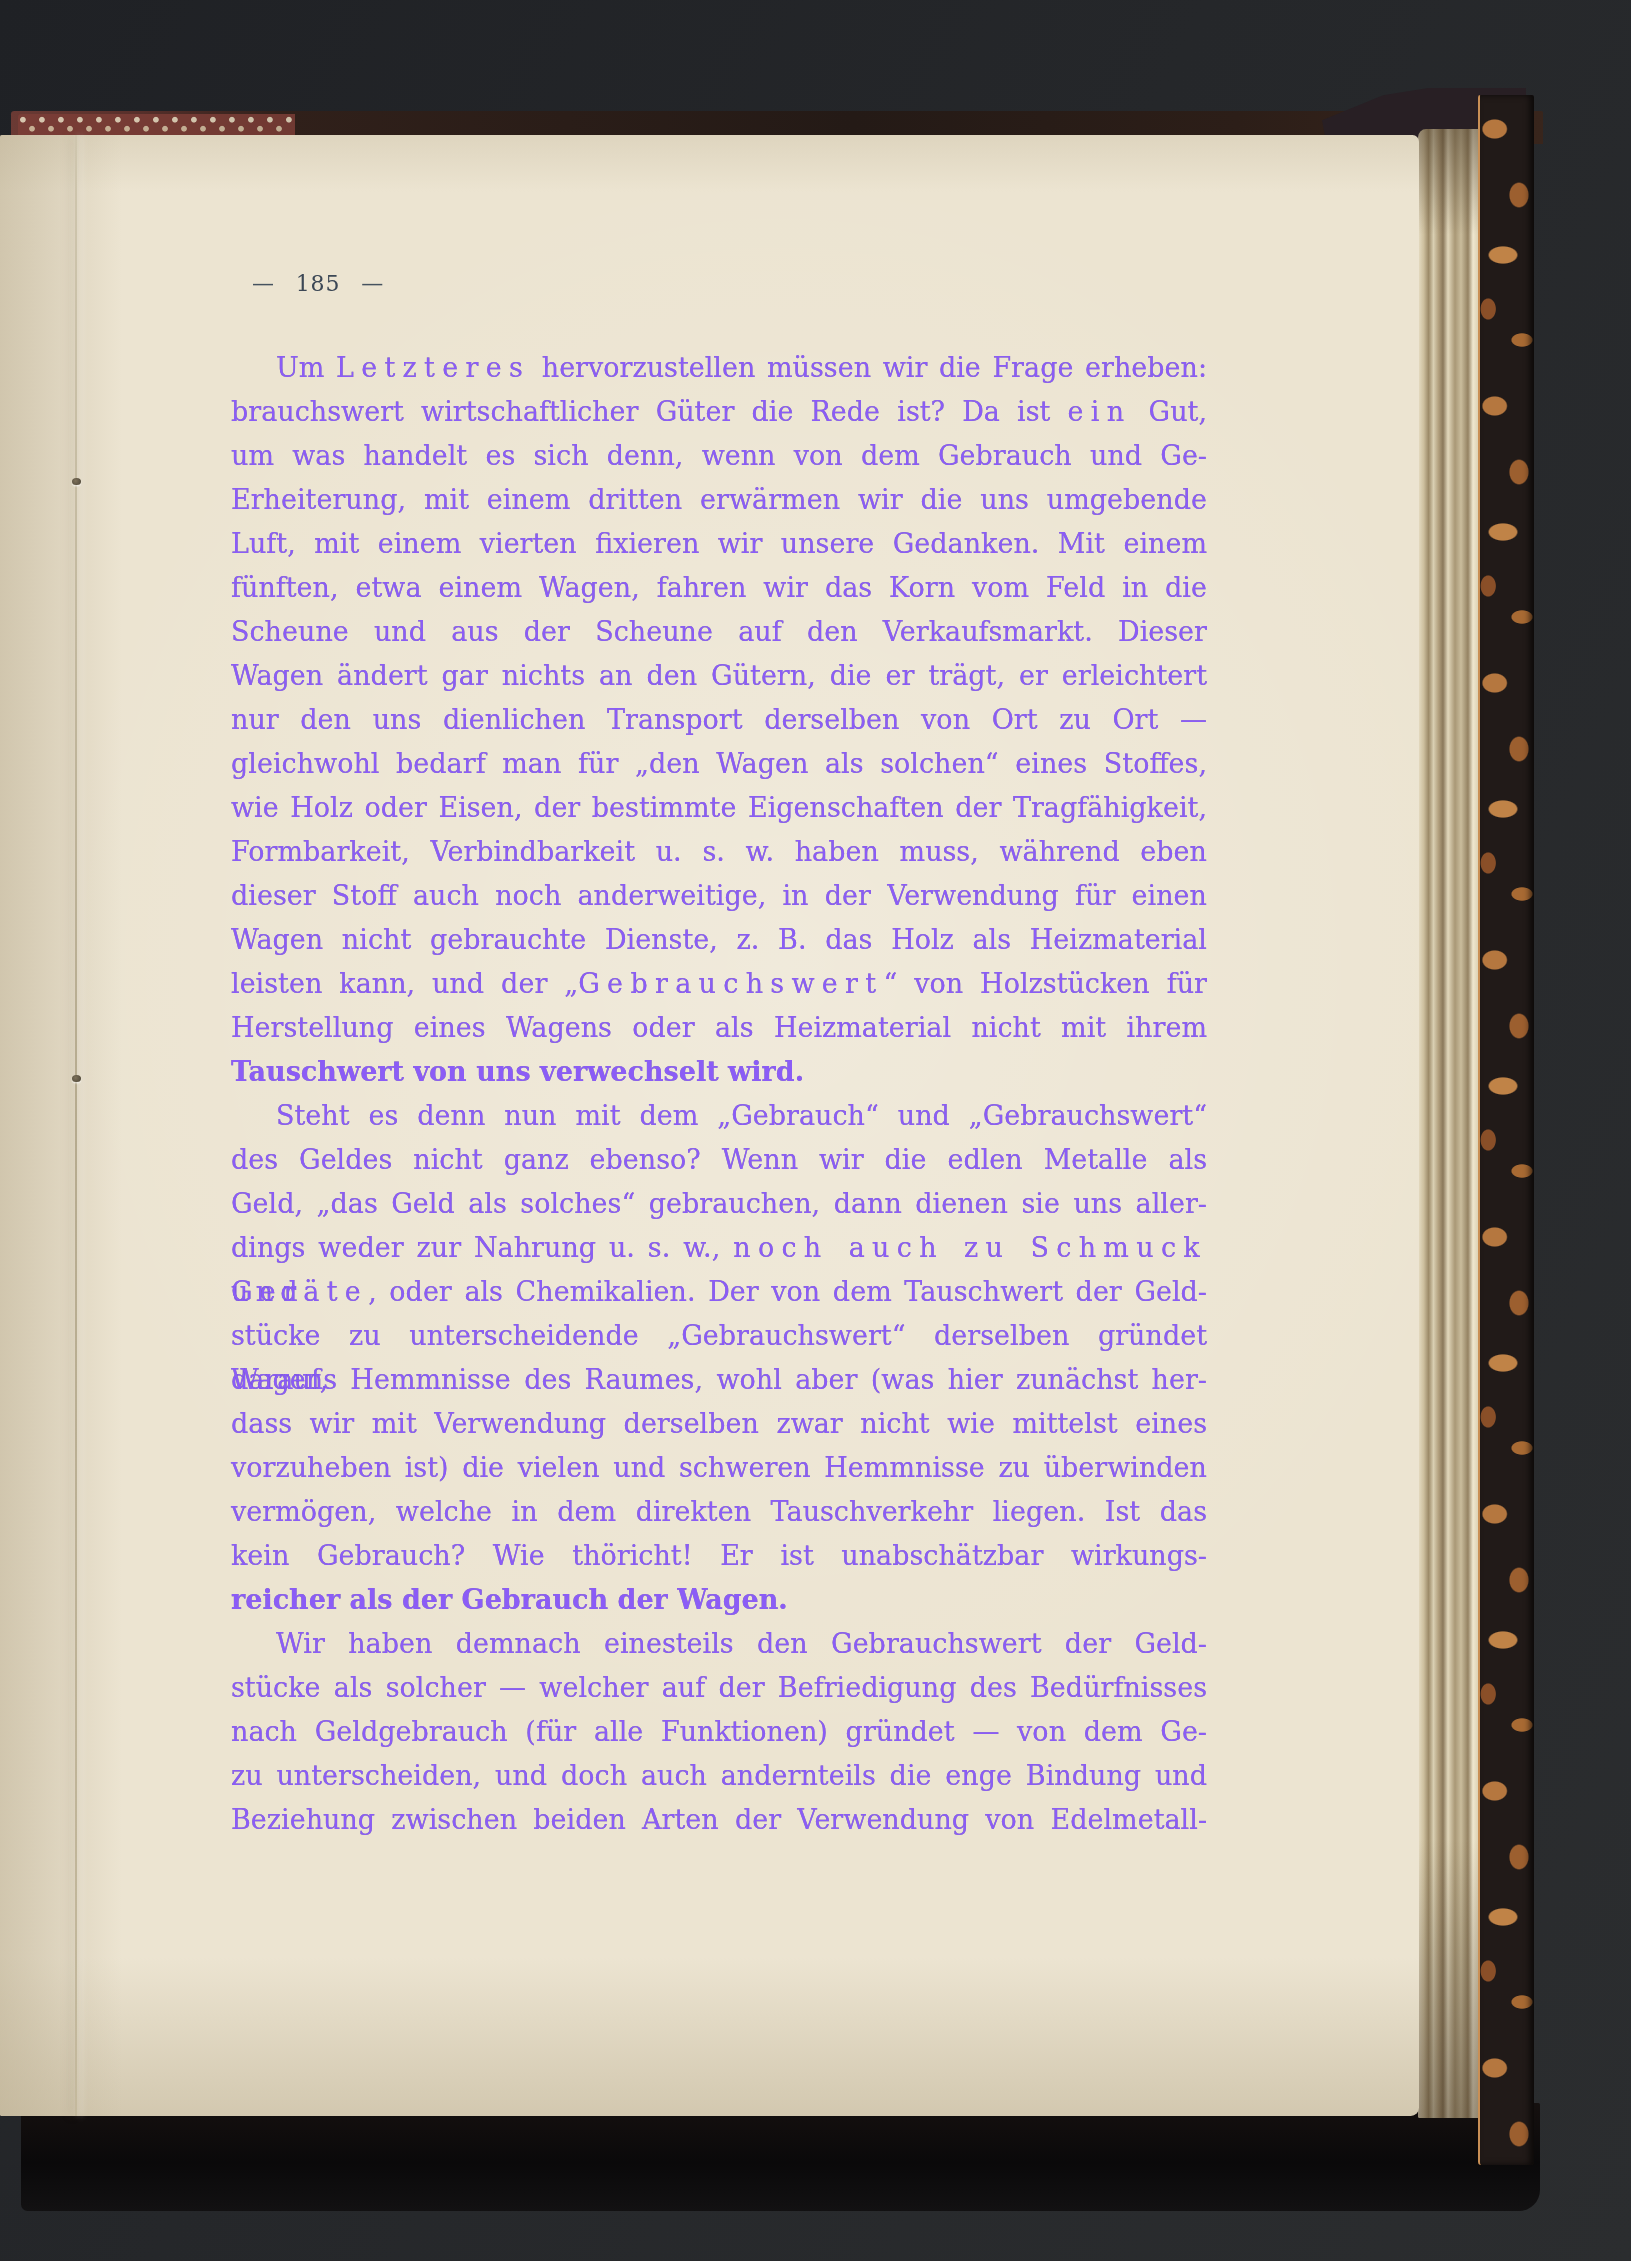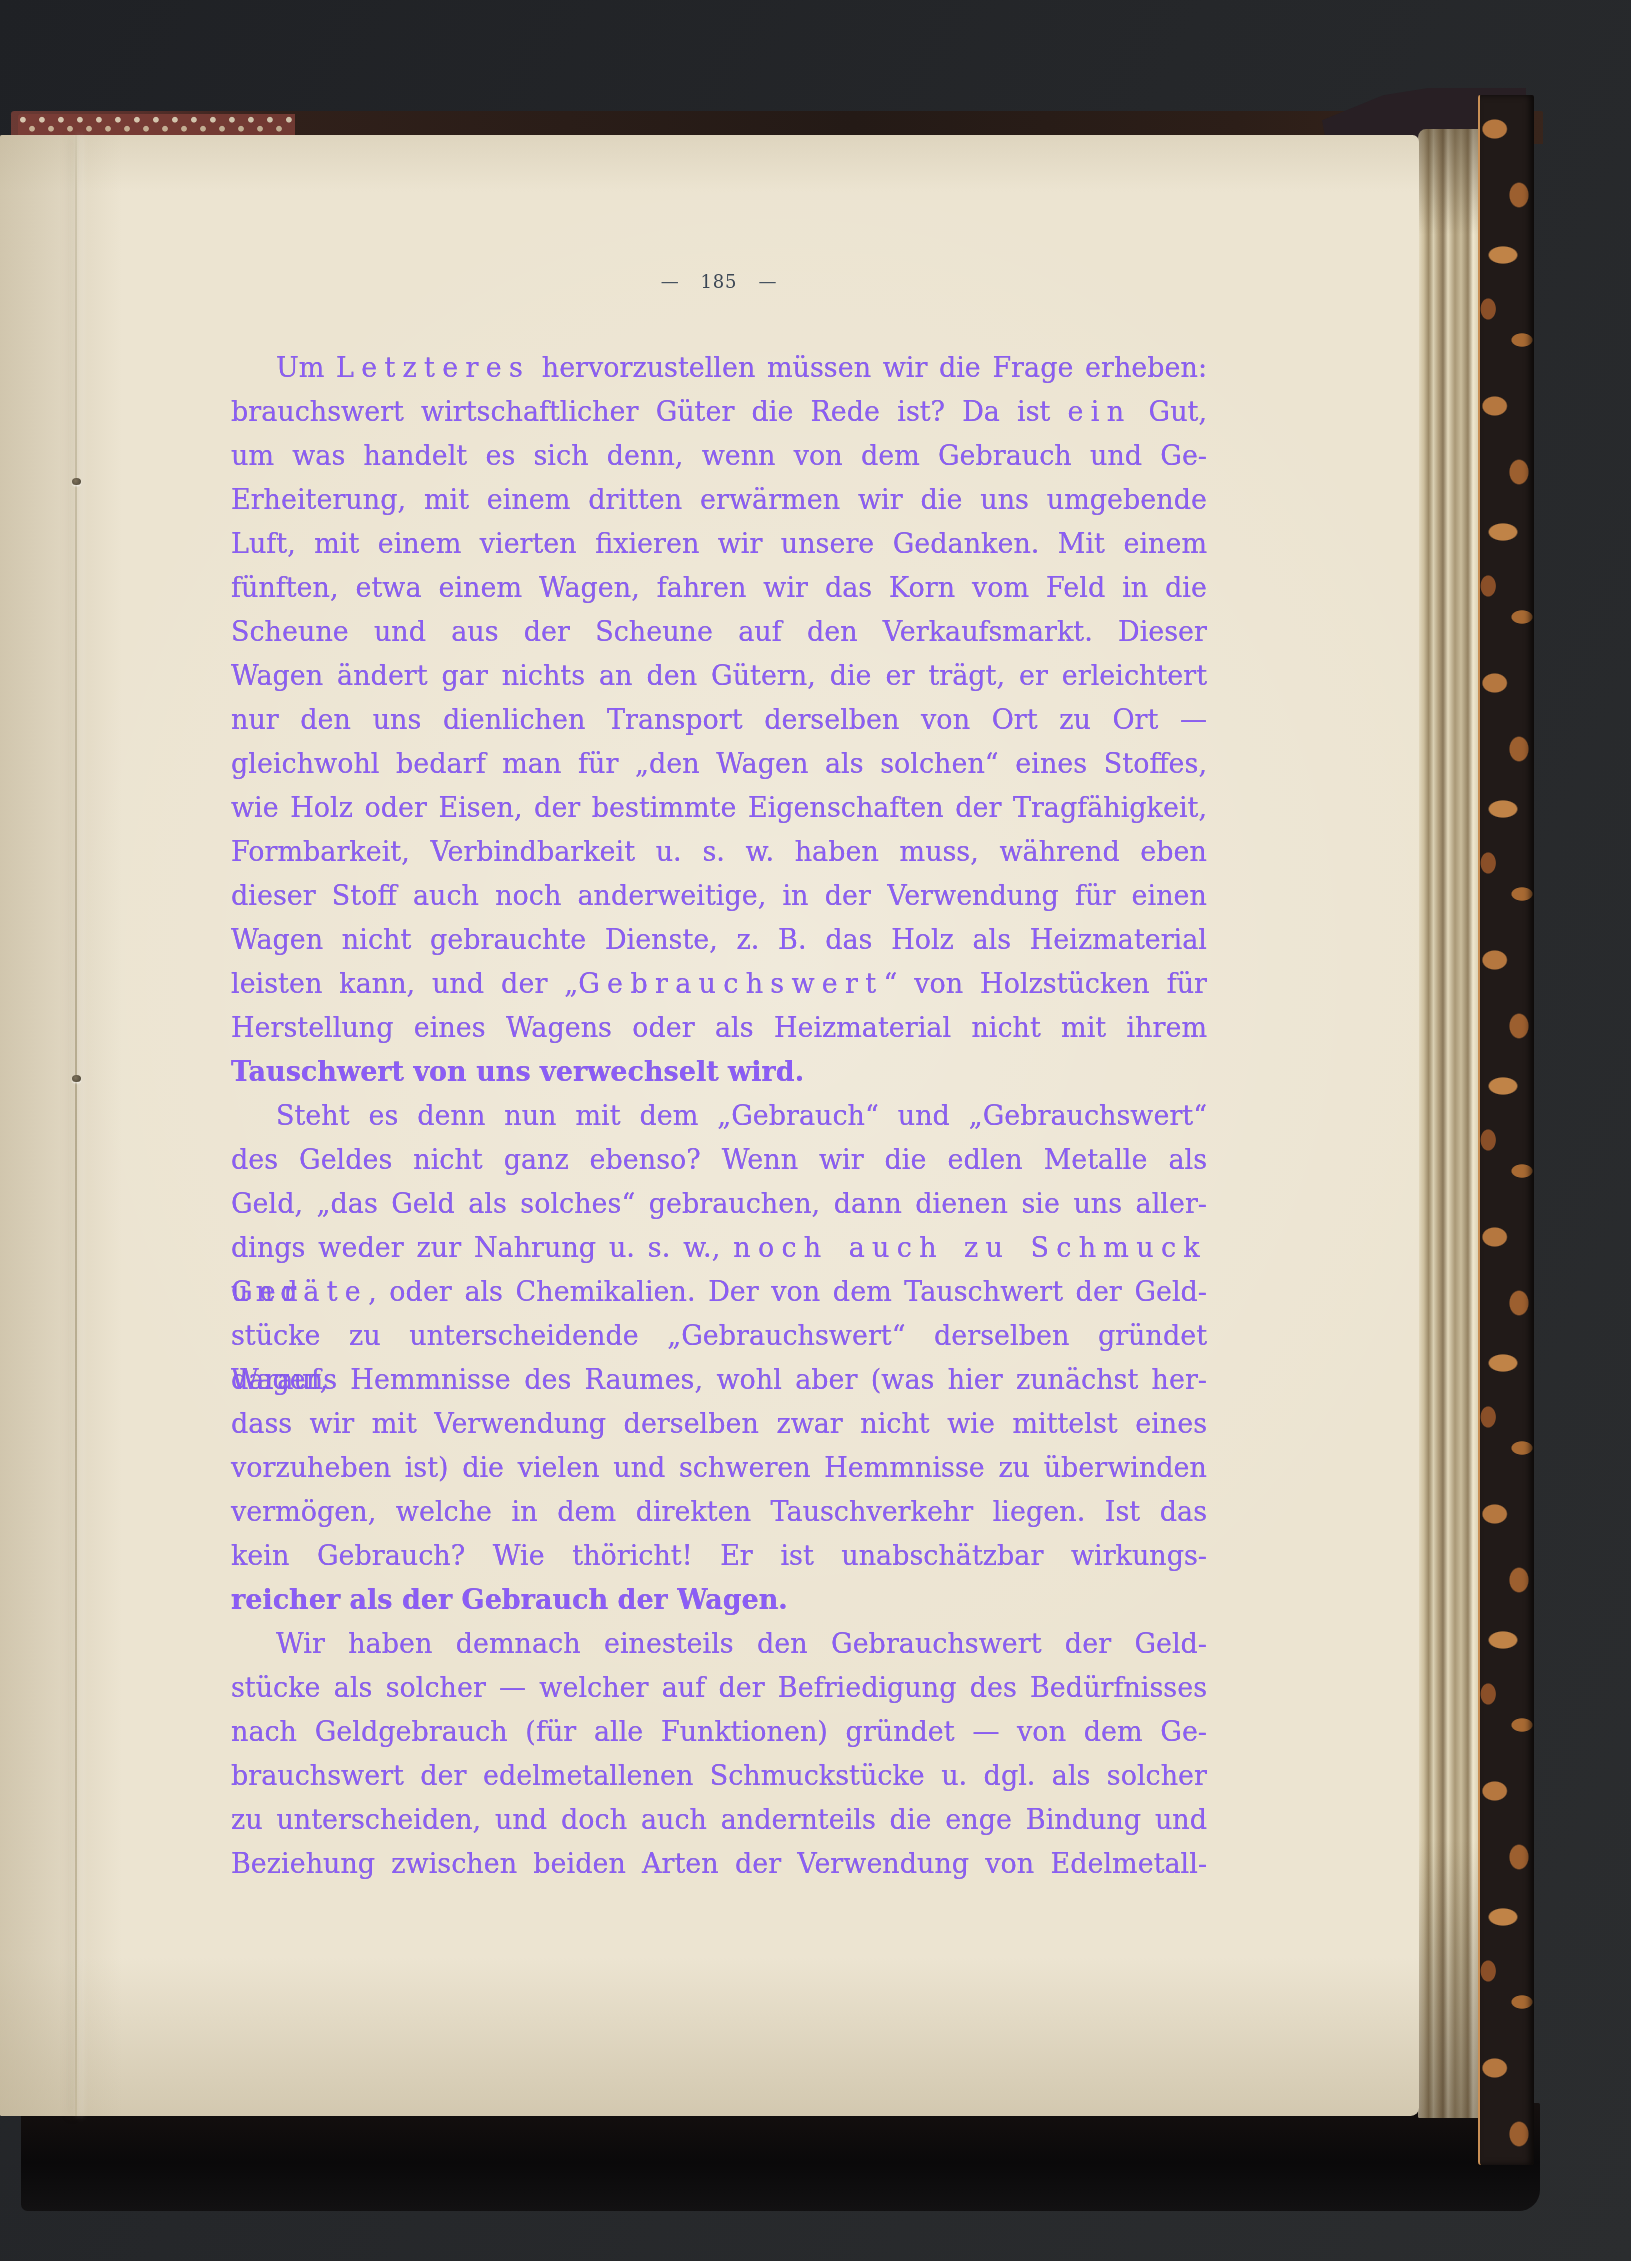--- a/index.html
+++ b/index.html
@@ -73,21 +73,21 @@
   .stitch-hole{
     position:absolute;left:72px;width:9px;height:7.3px;border-radius:50%;
     background:radial-gradient(circle at 40% 40%,#7d715a,#4a4336);
     box-shadow:0 1.6px 1.6px rgba(255,255,255,.6);
   }
   .stitch-hole.h1{top:343px;}
   .stitch-hole.h2{top:940px;}
   
   .page-number-row{
     position:absolute;left:231px;top:271px;width:976px;
-    text-align:center;font-size:18px;color:#3c4755;letter-spacing:0.8px;
+    text-align:left;font-size:22px;color:#3c4755;letter-spacing:0.8px;
   }
   .page-number-row .dash{margin:0 21px;color:#46525f;}
   .text-block{
     position:absolute;left:231px;top:346px;width:976px;
     font-size:27px;color:#8b5cf6;
     text-shadow:0 0 0.6px rgba(58,69,83,.55);
   }
   .line{
     height:44px;line-height:44px;
     text-align:justify;text-align-last:justify;
@@ -142,17 +142,16 @@
     <div class="line"><span>stücke zu unterscheidende „Gebrauchswert“ derselben gründet darauf,</span></div>
     <div class="line"><span>Wagens Hemmnisse des Raumes, wohl aber (was hier zunächst her-</span></div>
     <div class="line"><span>dass wir mit Verwendung derselben zwar nicht wie mittelst eines</span></div>
     <div class="line"><span>vorzuheben ist) die vielen und schweren Hemmnisse zu überwinden</span></div>
     <div class="line"><span>vermögen, welche in dem direkten Tauschverkehr liegen. Ist das</span></div>
     <div class="line"><span>kein Gebrauch? Wie thöricht! Er ist unabschätzbar wirkungs-</span></div>
     <div class="line endline"><span>reicher als der Gebrauch der Wagen.</span></div>
     <div class="line indent"><span>Wir haben demnach einesteils den Gebrauchswert der Geld-</span></div>
     <div class="line"><span>stücke als solcher — welcher auf der Befriedigung des Bedürfnisses</span></div>
     <div class="line"><span>nach Geldgebrauch (für alle Funktionen) gründet — von dem Ge-</span></div>
-    <div class="line"><span>brauchswert der edelmetallenen Schmuckstücke u. dgl. als solcher</span></div>
     <div class="line"><span>zu unterscheiden, und doch auch andernteils die enge Bindung und</span></div>
     <div class="line"><span>Beziehung zwischen beiden Arten der Verwendung von Edelmetall-</span></div>
   </div>
 
 
 </body></html>

